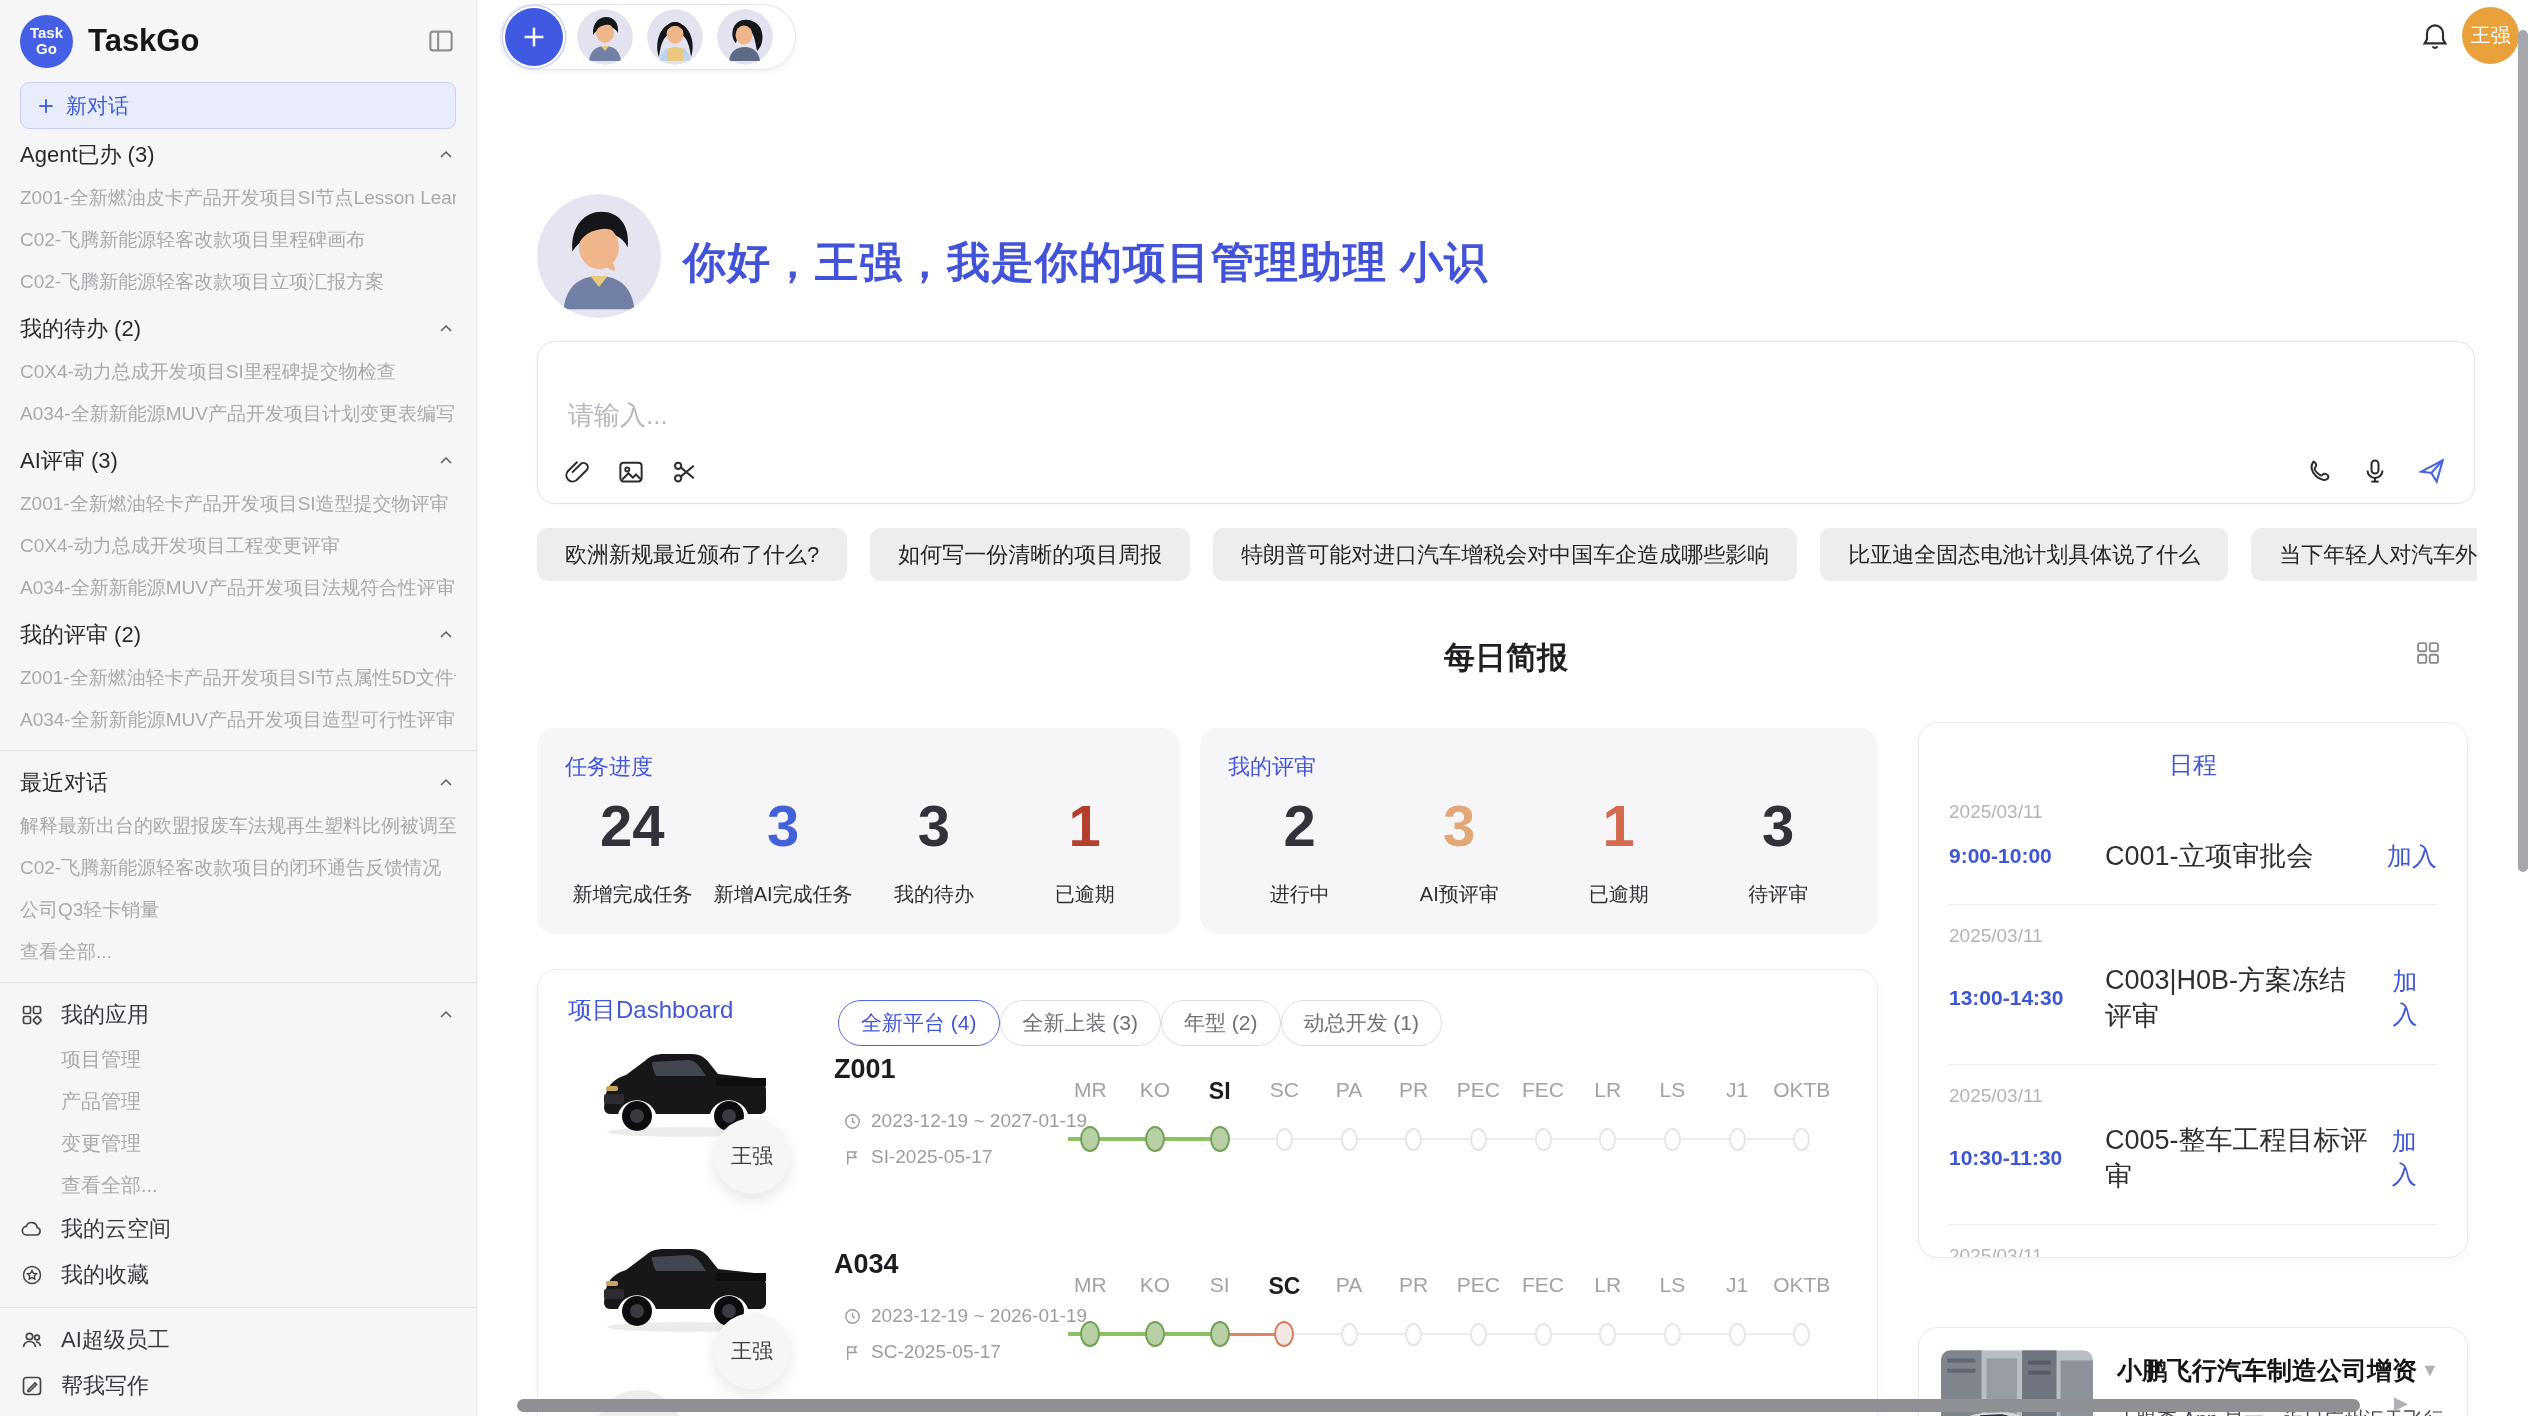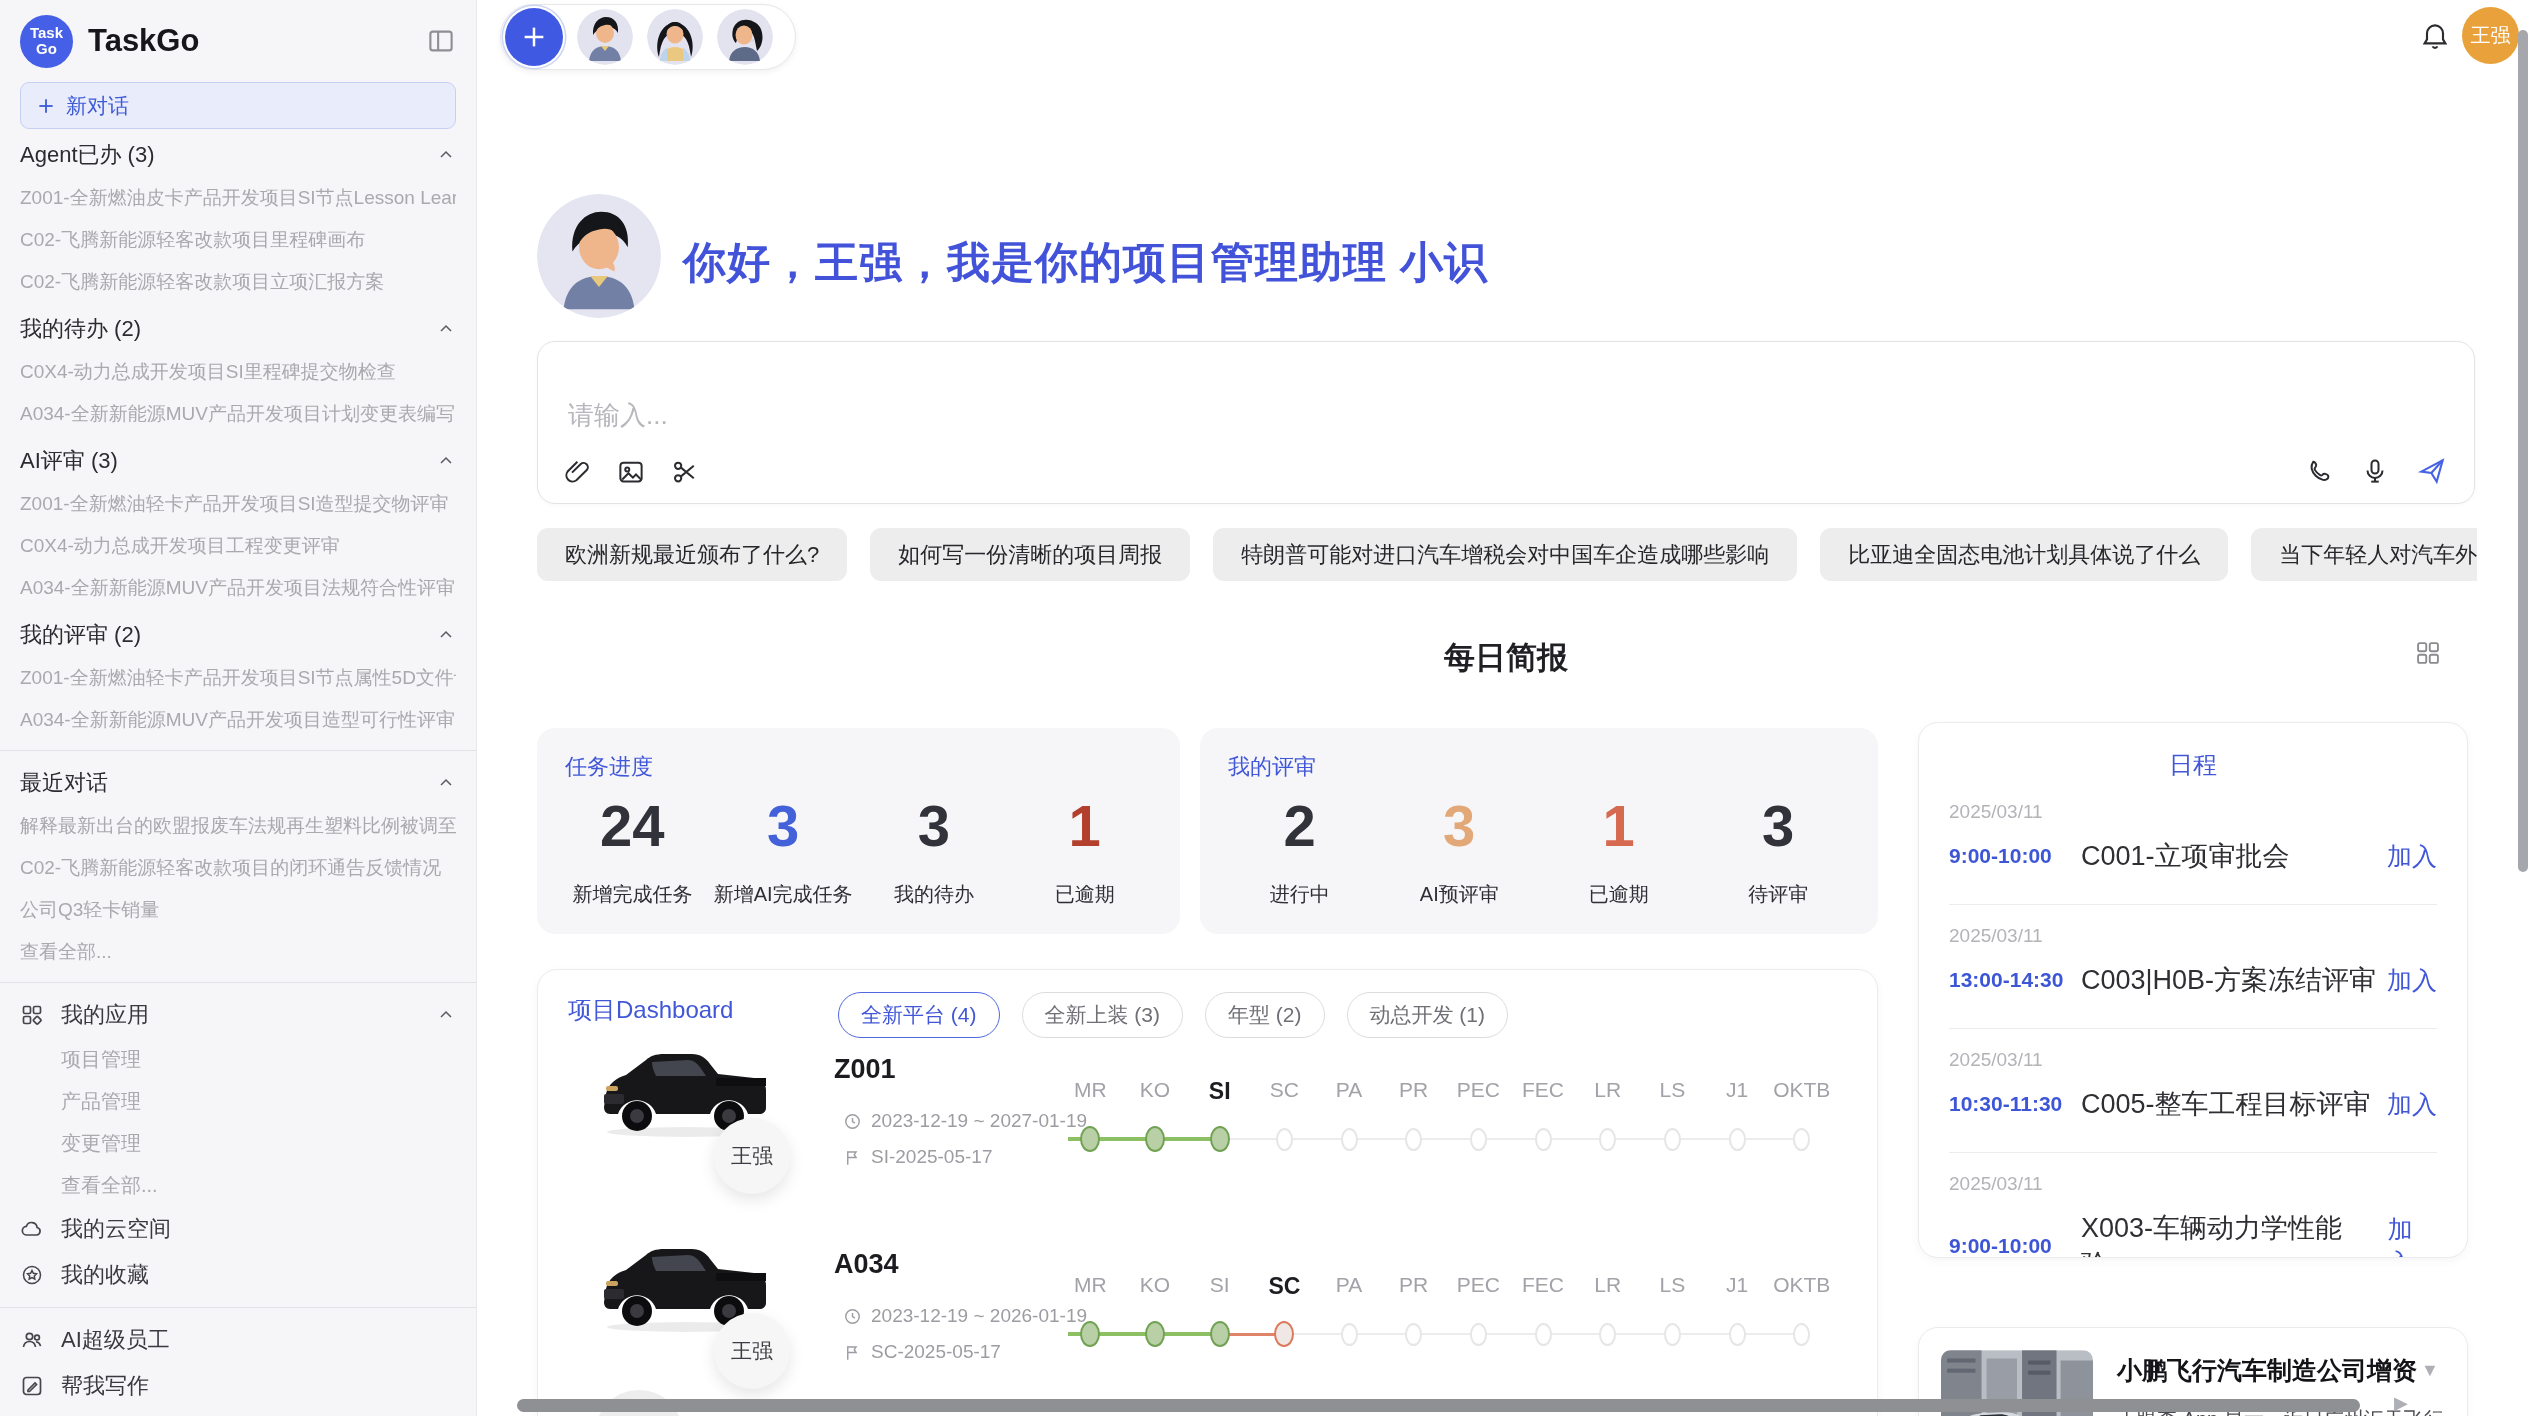--- a/index.html
+++ b/index.html
@@ -78,41 +78,41 @@
   .stat .lbl { margin-top:22px; font-size:20px; color:#2e2e34; }
   .c-dark { color:#32323a; } .c-blue { color:#4361d9; } .c-red { color:#b2402c; }
   .c-orange { color:#e3a878; } .c-salmon { color:#d66a50; }
 
   
   .sched { position:absolute; left:1918px; top:722px; width:550px; height:536px; background:#fff;
     border:1px solid #ebebee; border-radius:20px; box-shadow:0 3px 10px rgba(0,0,0,.04); overflow:hidden; }
   .sched-title { margin-top:26px; text-align:center; font-size:24px; color:#4157d8; }
   .event { padding:20px 30px 0; }
   .ev-date { font-size:19px; color:#b3b3b8; }
-  .ev-row { display:flex; align-items:center; margin-top:15px; }
+  .ev-row { display:flex; align-items:center; margin-top:15px;gap:24px; }
   .ev-time { font-size:21px; font-weight:bold; color:#3d56d6; width:132px; flex:0 0 auto; }
   .ev-name { font-size:27px; color:#2e2e33; }
   .ev-join { margin-left:auto; font-size:25px; color:#4157d8; cursor:pointer; }
   .ev-div { height:1px; background:#ececef; margin:30px 30px 0; }
   .sched-all { margin-top:32px; text-align:center; font-size:21px; color:#4157d8; cursor:pointer; }
 
   
   .news { position:absolute; left:1918px; top:1327px; width:550px; height:170px; background:#fff;
     border:1px solid #ebebee; border-radius:20px; box-shadow:0 3px 10px rgba(0,0,0,.04); overflow:hidden; }
   .news-img { position:absolute; left:22px; top:22px; width:152px; height:94px; border-radius:10px; overflow:hidden; }
   .news-title { position:absolute; left:198px; top:26px; width:330px; font-size:25px;
     font-weight:bold; color:#141418; }
   .news-body { position:absolute; left:198px; top:76px; width:330px; font-size:20px;
     line-height:30px; color:#4a4a50; }
 
   
   .dash { position:absolute; left:537px; top:969px; width:1341px; height:500px; background:#fff;
     border:1px solid #ebebee; border-radius:20px; box-shadow:0 3px 10px rgba(0,0,0,.04); overflow:hidden; }
   .dash-title { position:absolute; left:30px; top:24px; font-size:24px; color:#4157d8; }
-  .dash-tabs { position:absolute; left:300px; top:22px; display:flex; gap:22px; }
+  .dash-tabs { position:absolute; left:300px; top:30px; display:flex; }
   .dtab { height:46px; line-height:44px; border-radius:24px; padding:0 22px; font-size:21px;
     border:1px solid #dcdcdf; color:#6f6f76; background:#fff; cursor:pointer; white-space:nowrap; }
   .dtab.active { border:1.5px solid #5168de; color:#4157d8; }
   .proj { position:absolute; left:0; width:100%; height:200px; }
   .proj.r1 { top:70px; } .proj.r2 { top:265px; }
   .truck { position:absolute; left:58px; top:2px; }
   .owner { position:absolute; left:176px; top:78px; width:76px; height:76px; border-radius:50%;
     background:#f6f6f7; box-shadow:0 6px 16px rgba(0,0,0,.10); display:flex; align-items:center;
     justify-content:center; font-size:21px; color:#3c3c42; }
   .pcode { position:absolute; left:296px; top:14px; font-size:27px; font-weight:bold; color:#1b1b20; }

